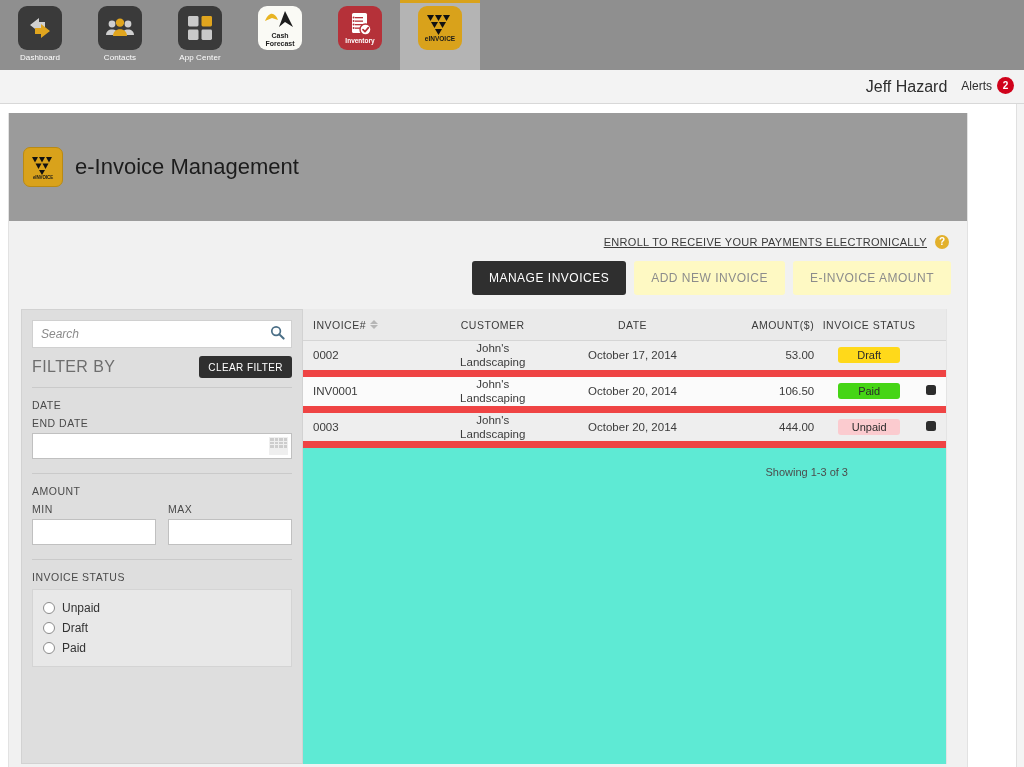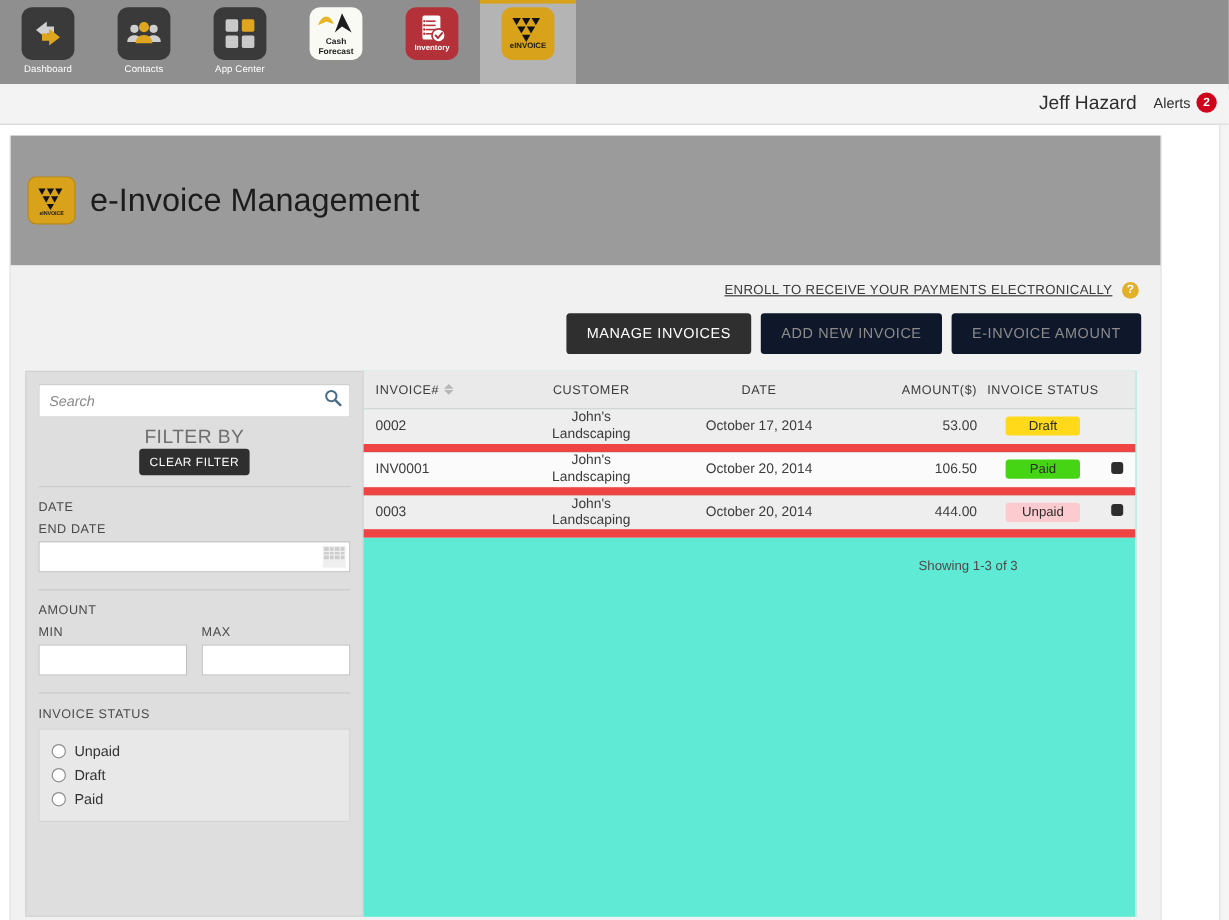--- a/index.html
+++ b/index.html
@@ -66,21 +66,21 @@
   .page-banner {
     height: 108px; background: #9b9b9b;
     display: flex; align-items: center; padding-left: 14px; gap: 12px;
   }
   .banner-logo {
     width: 40px; height: 40px; border-radius: 7px; background: #d9a21b;
     border: 1px solid #b98a14;
     display: flex; align-items: center; justify-content: center;
     flex-direction: column; overflow: hidden;
   }
-  .banner-title { font-size: 27px; color: #1c1c1c; font-weight: normal; }
+  .banner-title { font-size: 22px; color: #1c1c1c; font-weight: normal; }
 
   
   .action-area { padding: 14px 16px 0 0; }
   .enroll-row {
     display: flex; align-items: center; justify-content: flex-end; gap: 8px;
     padding-right: 2px;
   }
   .enroll-link {
     font-size: 11px; color: #3a3a3a; text-decoration: underline;
     letter-spacing: .3px; cursor: pointer;
@@ -94,21 +94,21 @@
   .tab-row {
     display: flex; justify-content: flex-end; gap: 8px; margin-top: 12px;
   }
   .tab-btn {
     height: 34px; padding: 0 17px; border: none; border-radius: 3px;
     font-size: 12px; letter-spacing: .5px; cursor: pointer;
     font-family: "Liberation Sans", sans-serif;
     display: flex; align-items: center;
   }
   .tab-btn.active { background: #2f2f2f; color: #ffffff; }
-  .tab-btn.inactive { background: #0f172a; color: #8c8c8c; }
+  .tab-btn.inactive { background: #fef9c3; color: #8c8c8c; }
 
   
   .content { display: flex; gap: 0; margin-top: 14px; padding-left: 12px; }
 
   
   .sidebar {
     width: 282px; background: #dedede;
     border: 1px solid #d2d2d2;
     padding: 10px 10px 10px 10px; min-height: 455px;
   }
@@ -119,21 +119,20 @@
   .search-input {
     border: none; outline: none; flex: 1; font-size: 12px;
     font-style: italic; color: #0369a1;
     font-family: "Liberation Sans", sans-serif; background: transparent;
   }
   .search-input::placeholder { color: #8a8a8a; font-style: italic; }
   .filter-head {
     display: flex; align-items: center; justify-content: space-between;
     margin-top: 8px; padding-bottom: 9px;
     border-bottom: 1px solid #cacaca;
-    flex-direction: column;
   }
   .filter-title { font-size: 16px; color: #6e6e6e; letter-spacing: .4px; }
   .clear-filter {
     background: #2f2f2f; color: #fff; border: none; border-radius: 3px;
     height: 22px; padding: 0 9px; font-size: 10px; letter-spacing: .4px;
     cursor: pointer; font-family: "Liberation Sans", sans-serif;
   }
   .sec-label {
     font-size: 10.5px; color: #4a4a4a; letter-spacing: .5px; margin: 11px 0 6px;
   }

